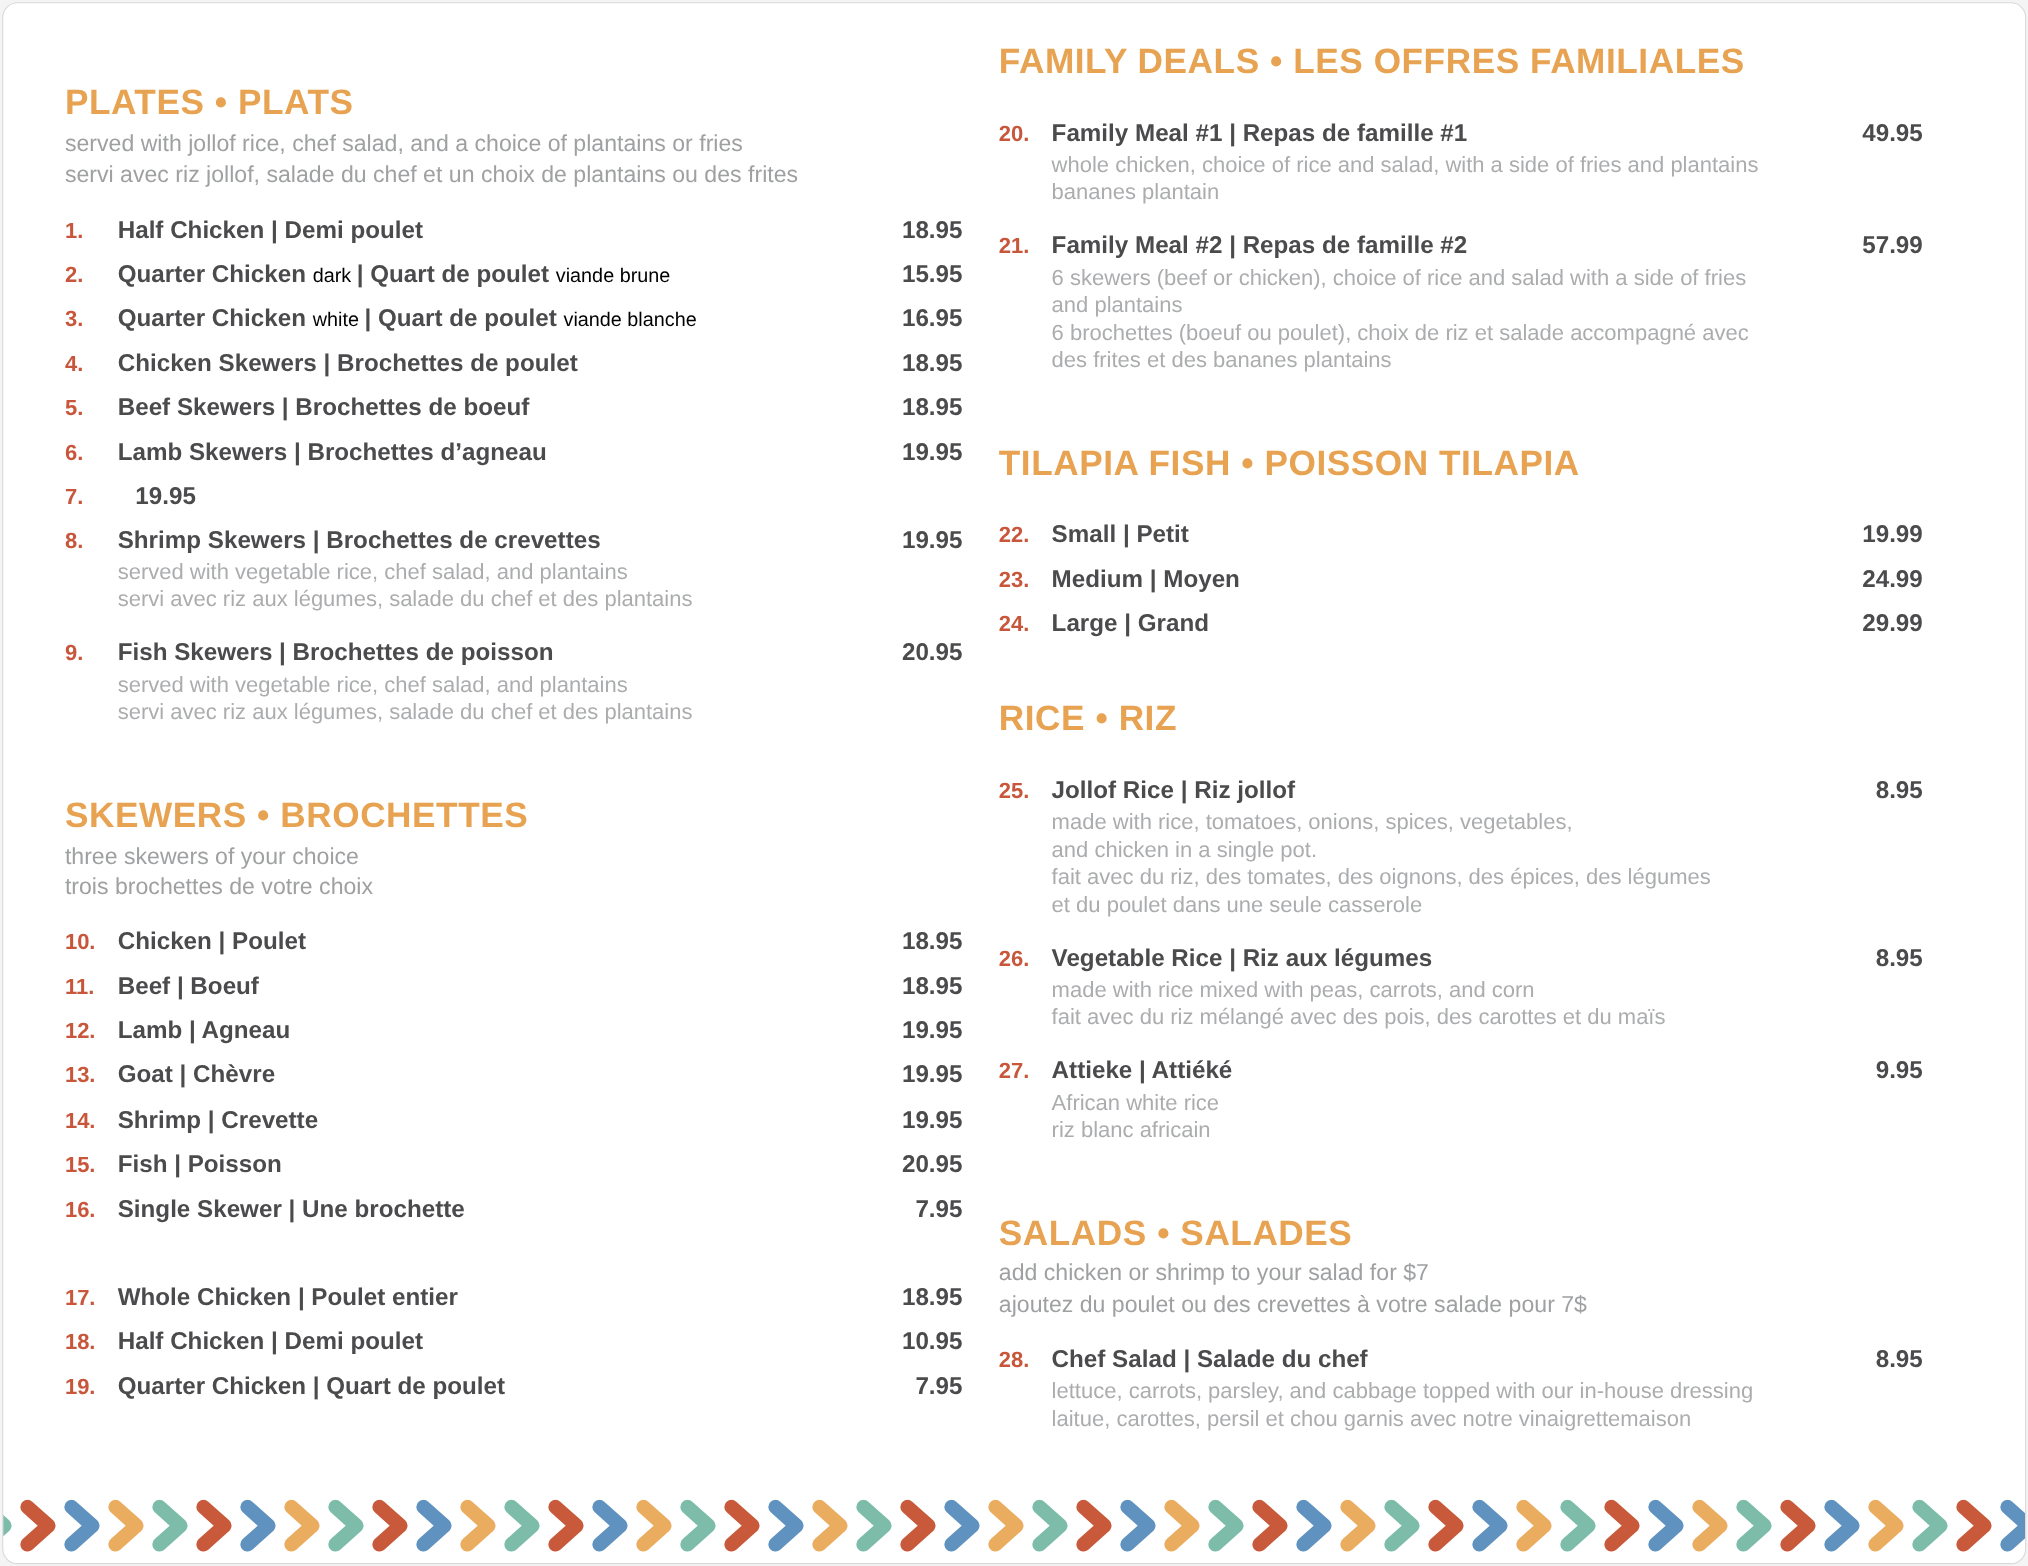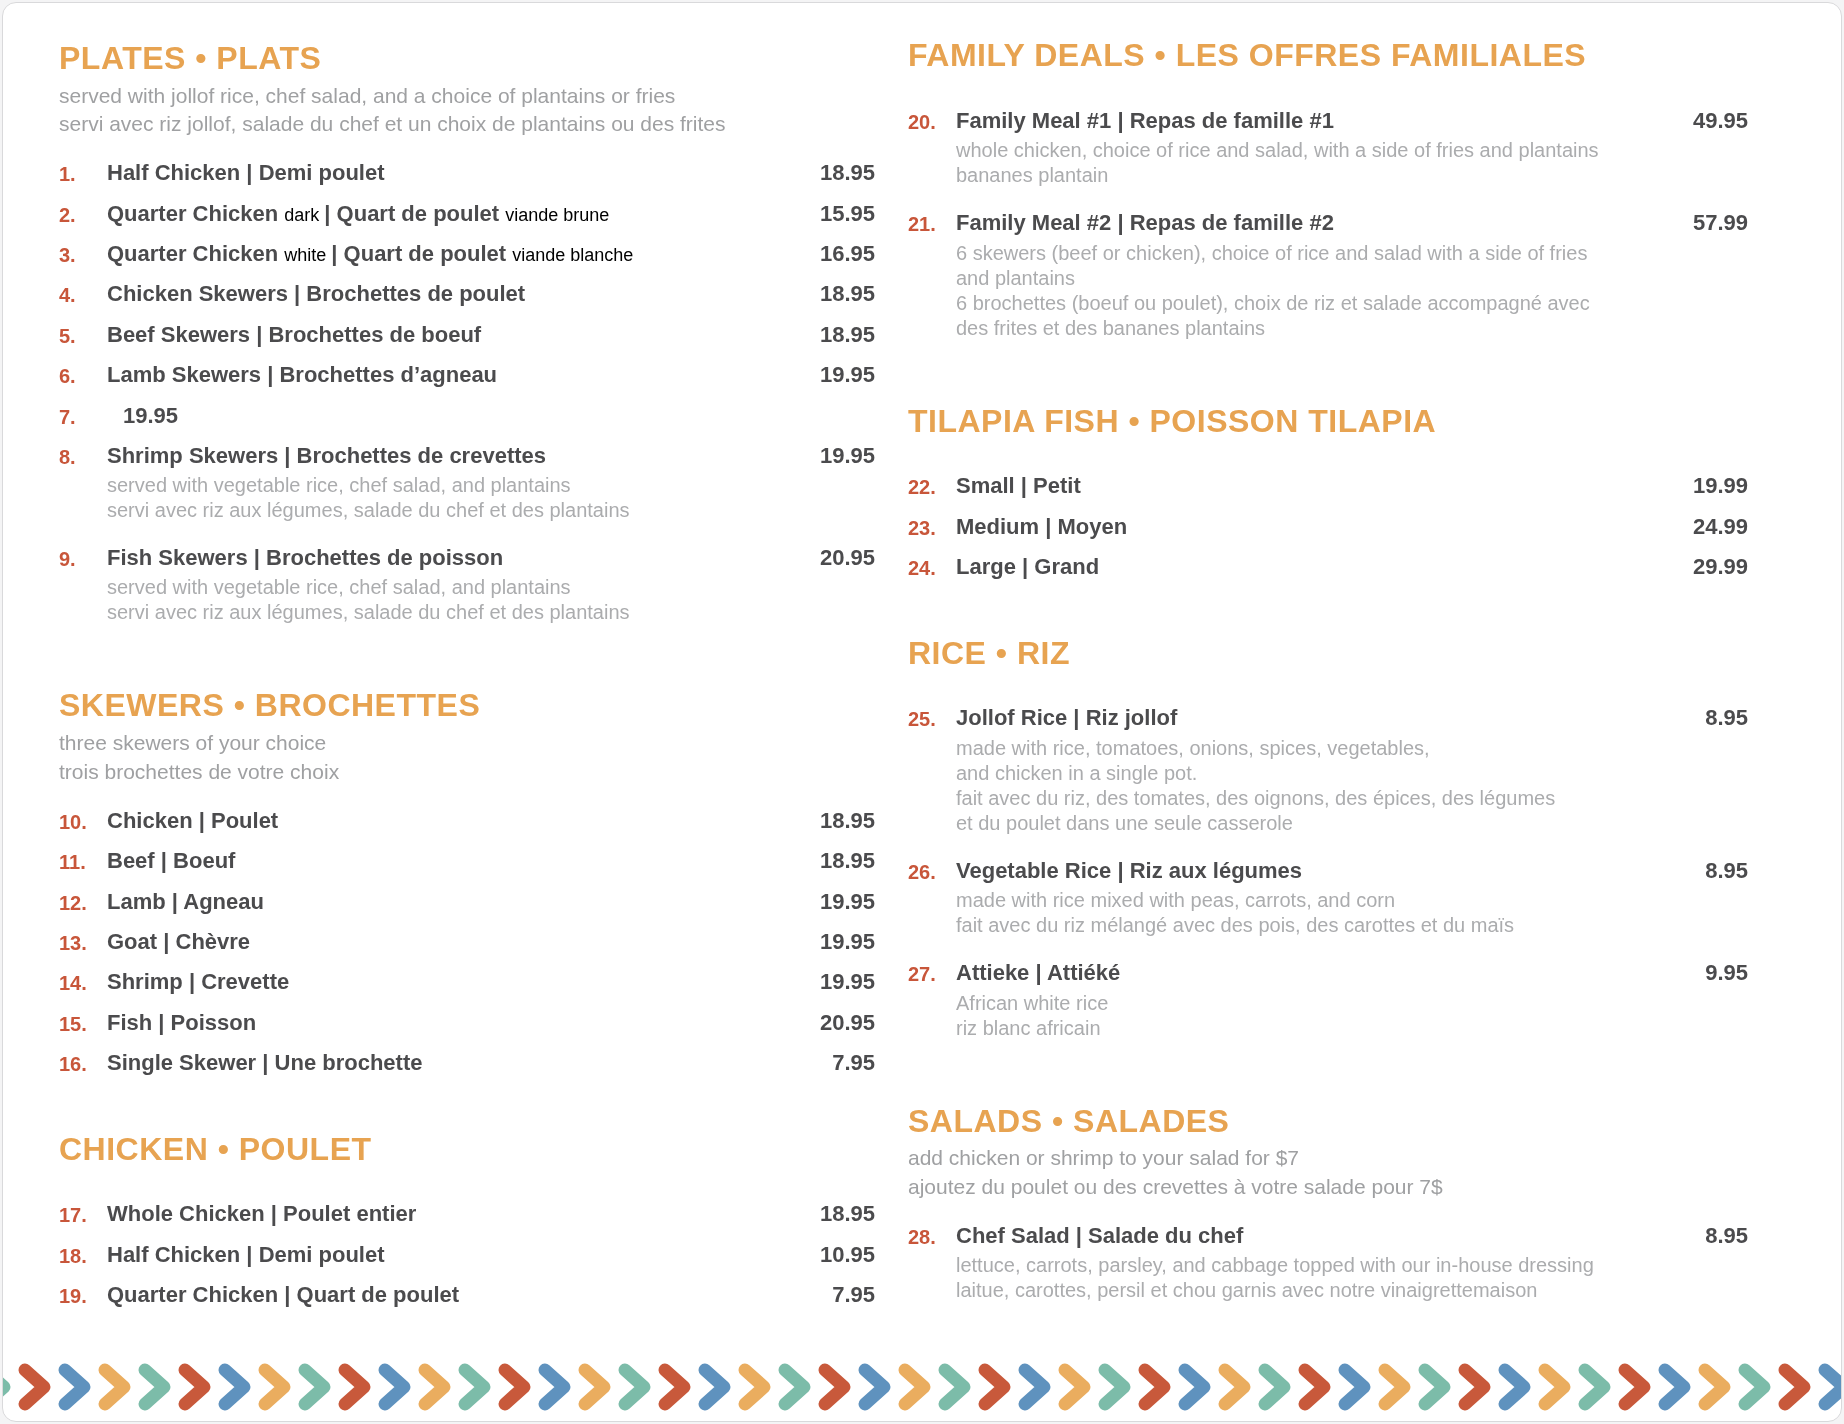--- a/index.html
+++ b/index.html
@@ -196,21 +196,20 @@
           </div>
           <div class="item">
             <span class="num">16.</span>
             <div class="body">
               <div class="name"><span class="seg">Single Skewer | Une brochette</span></div>
             </div>
             <span class="price">7.95</span>
           </div>
         </section>
         <section class="menu-section">
-          <h2 class="sec-title">CHICKEN • POULET</h2>
           <div class="item">
             <span class="num">17.</span>
             <div class="body">
               <div class="name"><span class="seg">Whole Chicken | Poulet entier</span></div>
             </div>
             <span class="price">18.95</span>
           </div>
           <div class="item">
             <span class="num">18.</span>
             <div class="body">

